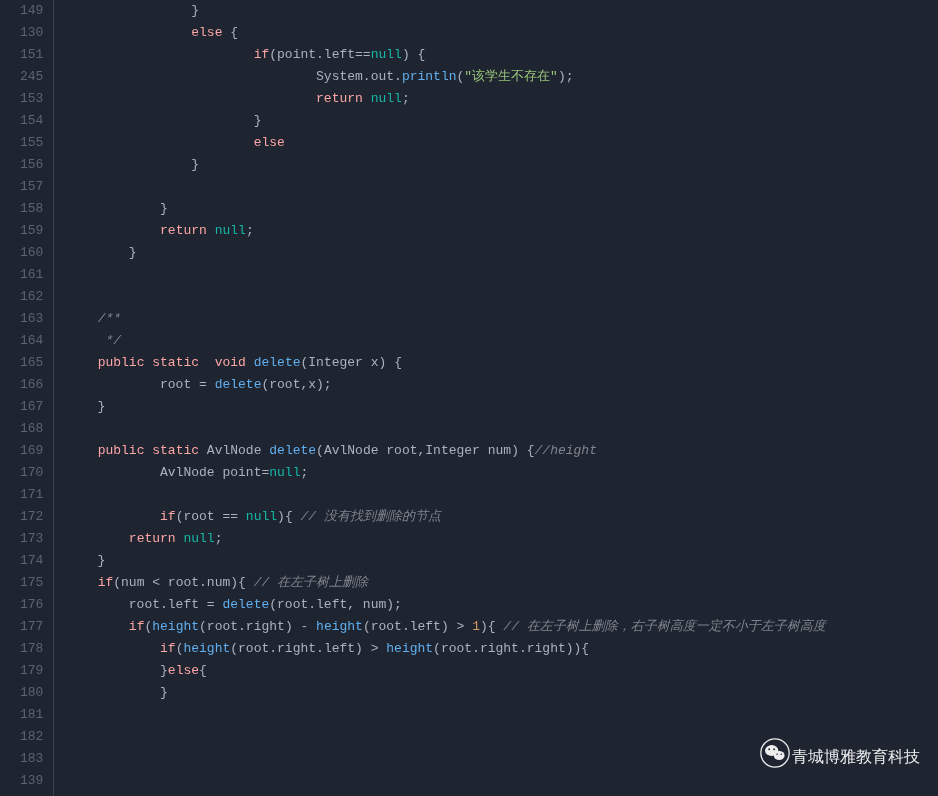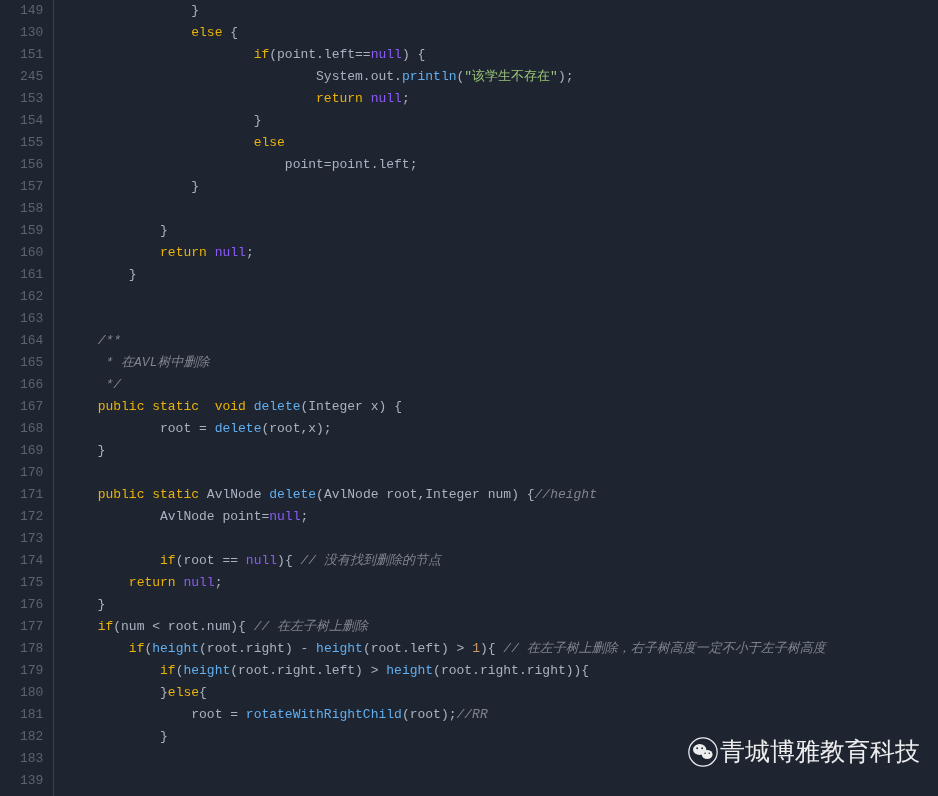--- a/index.html
+++ b/index.html
@@ -33,38 +33,38 @@
 }
 .code {
   padding-left: 12px;
   flex: 1;
 }
 .code-line {
   height: 22px;
   line-height: 22px;
   white-space: pre;
 }
-.kw { color: #eab308; }
+.kw { color: #fca5a5; }
 .str { color: #98c379; }
 .num { color: #d19a66; }
-.null { color: #8b5cf6; text-align: center; }
+.null { color: #14b8a6; text-align: center; }
 .fn { color: #61afef; margin-top: 20px; }
 .comment { color: #7f848e; font-style: italic; }
 .plain { color: #abb2bf; }
 
 .watermark {
   position: absolute;
   right: 18px;
   bottom: 28px;
   display: flex;
-  align-items: center;
+  align-items: flex-end;
   gap: 2px;
   color: #ffffff;
   font-family: "Microsoft YaHei", sans-serif;
-  font-size: 25px;
+  font-size: 16px;
   font-weight: 500;
   opacity: 0.92;
 }
 .watermark-icon {
   width: 30px;
   height: 30px;
   display: flex;
   align-items: center;
   justify-content: center;
 }
@@ -113,46 +113,44 @@
       <div>139</div>
     </div>
   <div class="code" id="code">
       <div class="code-line"><span class="plain">                }</span></div>
       <div class="code-line"><span class="plain">                </span><span class="kw">else</span><span class="plain"> {</span></div>
       <div class="code-line"><span class="plain">                        </span><span class="kw">if</span><span class="plain">(point.left==</span><span class="null">null</span><span class="plain">) {</span></div>
       <div class="code-line"><span class="plain">                                System.out.</span><span class="fn">println</span><span class="plain">(</span><span class="str">"该学生不存在"</span><span class="plain">);</span></div>
       <div class="code-line"><span class="plain">                                </span><span class="kw">return</span><span class="plain"> </span><span class="null">null</span><span class="plain">;</span></div>
       <div class="code-line"><span class="plain">                        }</span></div>
       <div class="code-line"><span class="plain">                        </span><span class="kw">else</span></div>
-      <div class="code-line"><span class="plain">                            point=point.left;</span></div>
       <div class="code-line"><span class="plain">                }</span></div>
       <div class="code-line"></div>
       <div class="code-line"><span class="plain">            }</span></div>
       <div class="code-line"><span class="plain">            </span><span class="kw">return</span><span class="plain"> </span><span class="null">null</span><span class="plain">;</span></div>
       <div class="code-line"><span class="plain">        }</span></div>
       <div class="code-line"></div>
       <div class="code-line"></div>
       <div class="code-line"><span class="plain">    </span><span class="comment">/**</span></div>
-      <div class="code-line"><span class="plain">     </span><span class="comment">* 在AVL树中删除</span></div>
       <div class="code-line"><span class="plain">     </span><span class="comment">*/</span></div>
       <div class="code-line"><span class="plain">    </span><span class="kw">public</span><span class="plain"> </span><span class="kw">static</span><span class="plain">  </span><span class="kw">void</span><span class="plain"> </span><span class="fn">delete</span><span class="plain">(Integer x) {</span></div>
       <div class="code-line"><span class="plain">            root = </span><span class="fn">delete</span><span class="plain">(root,x);</span></div>
       <div class="code-line"><span class="plain">    }</span></div>
       <div class="code-line"></div>
       <div class="code-line"><span class="plain">    </span><span class="kw">public</span><span class="plain"> </span><span class="kw">static</span><span class="plain"> AvlNode </span><span class="fn">delete</span><span class="plain">(AvlNode root,Integer num) {</span><span class="comment">//height</span></div>
       <div class="code-line"><span class="plain">            AvlNode point=</span><span class="null">null</span><span class="plain">;</span></div>
       <div class="code-line"></div>
       <div class="code-line"><span class="plain">            </span><span class="kw">if</span><span class="plain">(root == </span><span class="null">null</span><span class="plain">){ </span><span class="comment">// 没有找到删除的节点</span></div>
       <div class="code-line"><span class="plain">        </span><span class="kw">return</span><span class="plain"> </span><span class="null">null</span><span class="plain">;</span></div>
       <div class="code-line"><span class="plain">    }</span></div>
       <div class="code-line"><span class="plain">    </span><span class="kw">if</span><span class="plain">(num &lt; root.num){ </span><span class="comment">// 在左子树上删除</span></div>
+      <div class="code-line"><span class="plain">        root.left = </span><span class="fn">delete</span><span class="plain">(root.left, num);</span></div>
       <div class="code-line"><span class="plain">        </span><span class="kw">if</span><span class="plain">(</span><span class="fn">height</span><span class="plain">(root.right) - </span><span class="fn">height</span><span class="plain">(root.left) &gt; </span><span class="num">1</span><span class="plain">){ </span><span class="comment">// 在左子树上删除，右子树高度一定不小于左子树高度</span></div>
       <div class="code-line"><span class="plain">            </span><span class="kw">if</span><span class="plain">(</span><span class="fn">height</span><span class="plain">(root.right.left) &gt; </span><span class="fn">height</span><span class="plain">(root.right.right)){</span></div>
       <div class="code-line"><span class="plain">            }</span><span class="kw">else</span><span class="plain">{</span></div>
-      <div class="code-line"><span class="plain">                root = </span><span class="fn">rotateWithRightChild</span><span class="plain">(root);</span><span class="comment">//RR</span></div>
       <div class="code-line"><span class="plain">            }</span></div>
     </div>
 </div>
 
 <div class="watermark">
   <span class="watermark-icon">
     <svg viewBox="0 0 36 36" fill="none">
       <circle cx="18" cy="18" r="17" stroke="#ffffff" stroke-width="1.5" fill="none"></circle>
       <ellipse cx="14" cy="15" rx="8" ry="6.5" fill="#ffffff"></ellipse>
       <ellipse cx="23" cy="21" rx="6.5" ry="5.5" fill="#ffffff"></ellipse>

